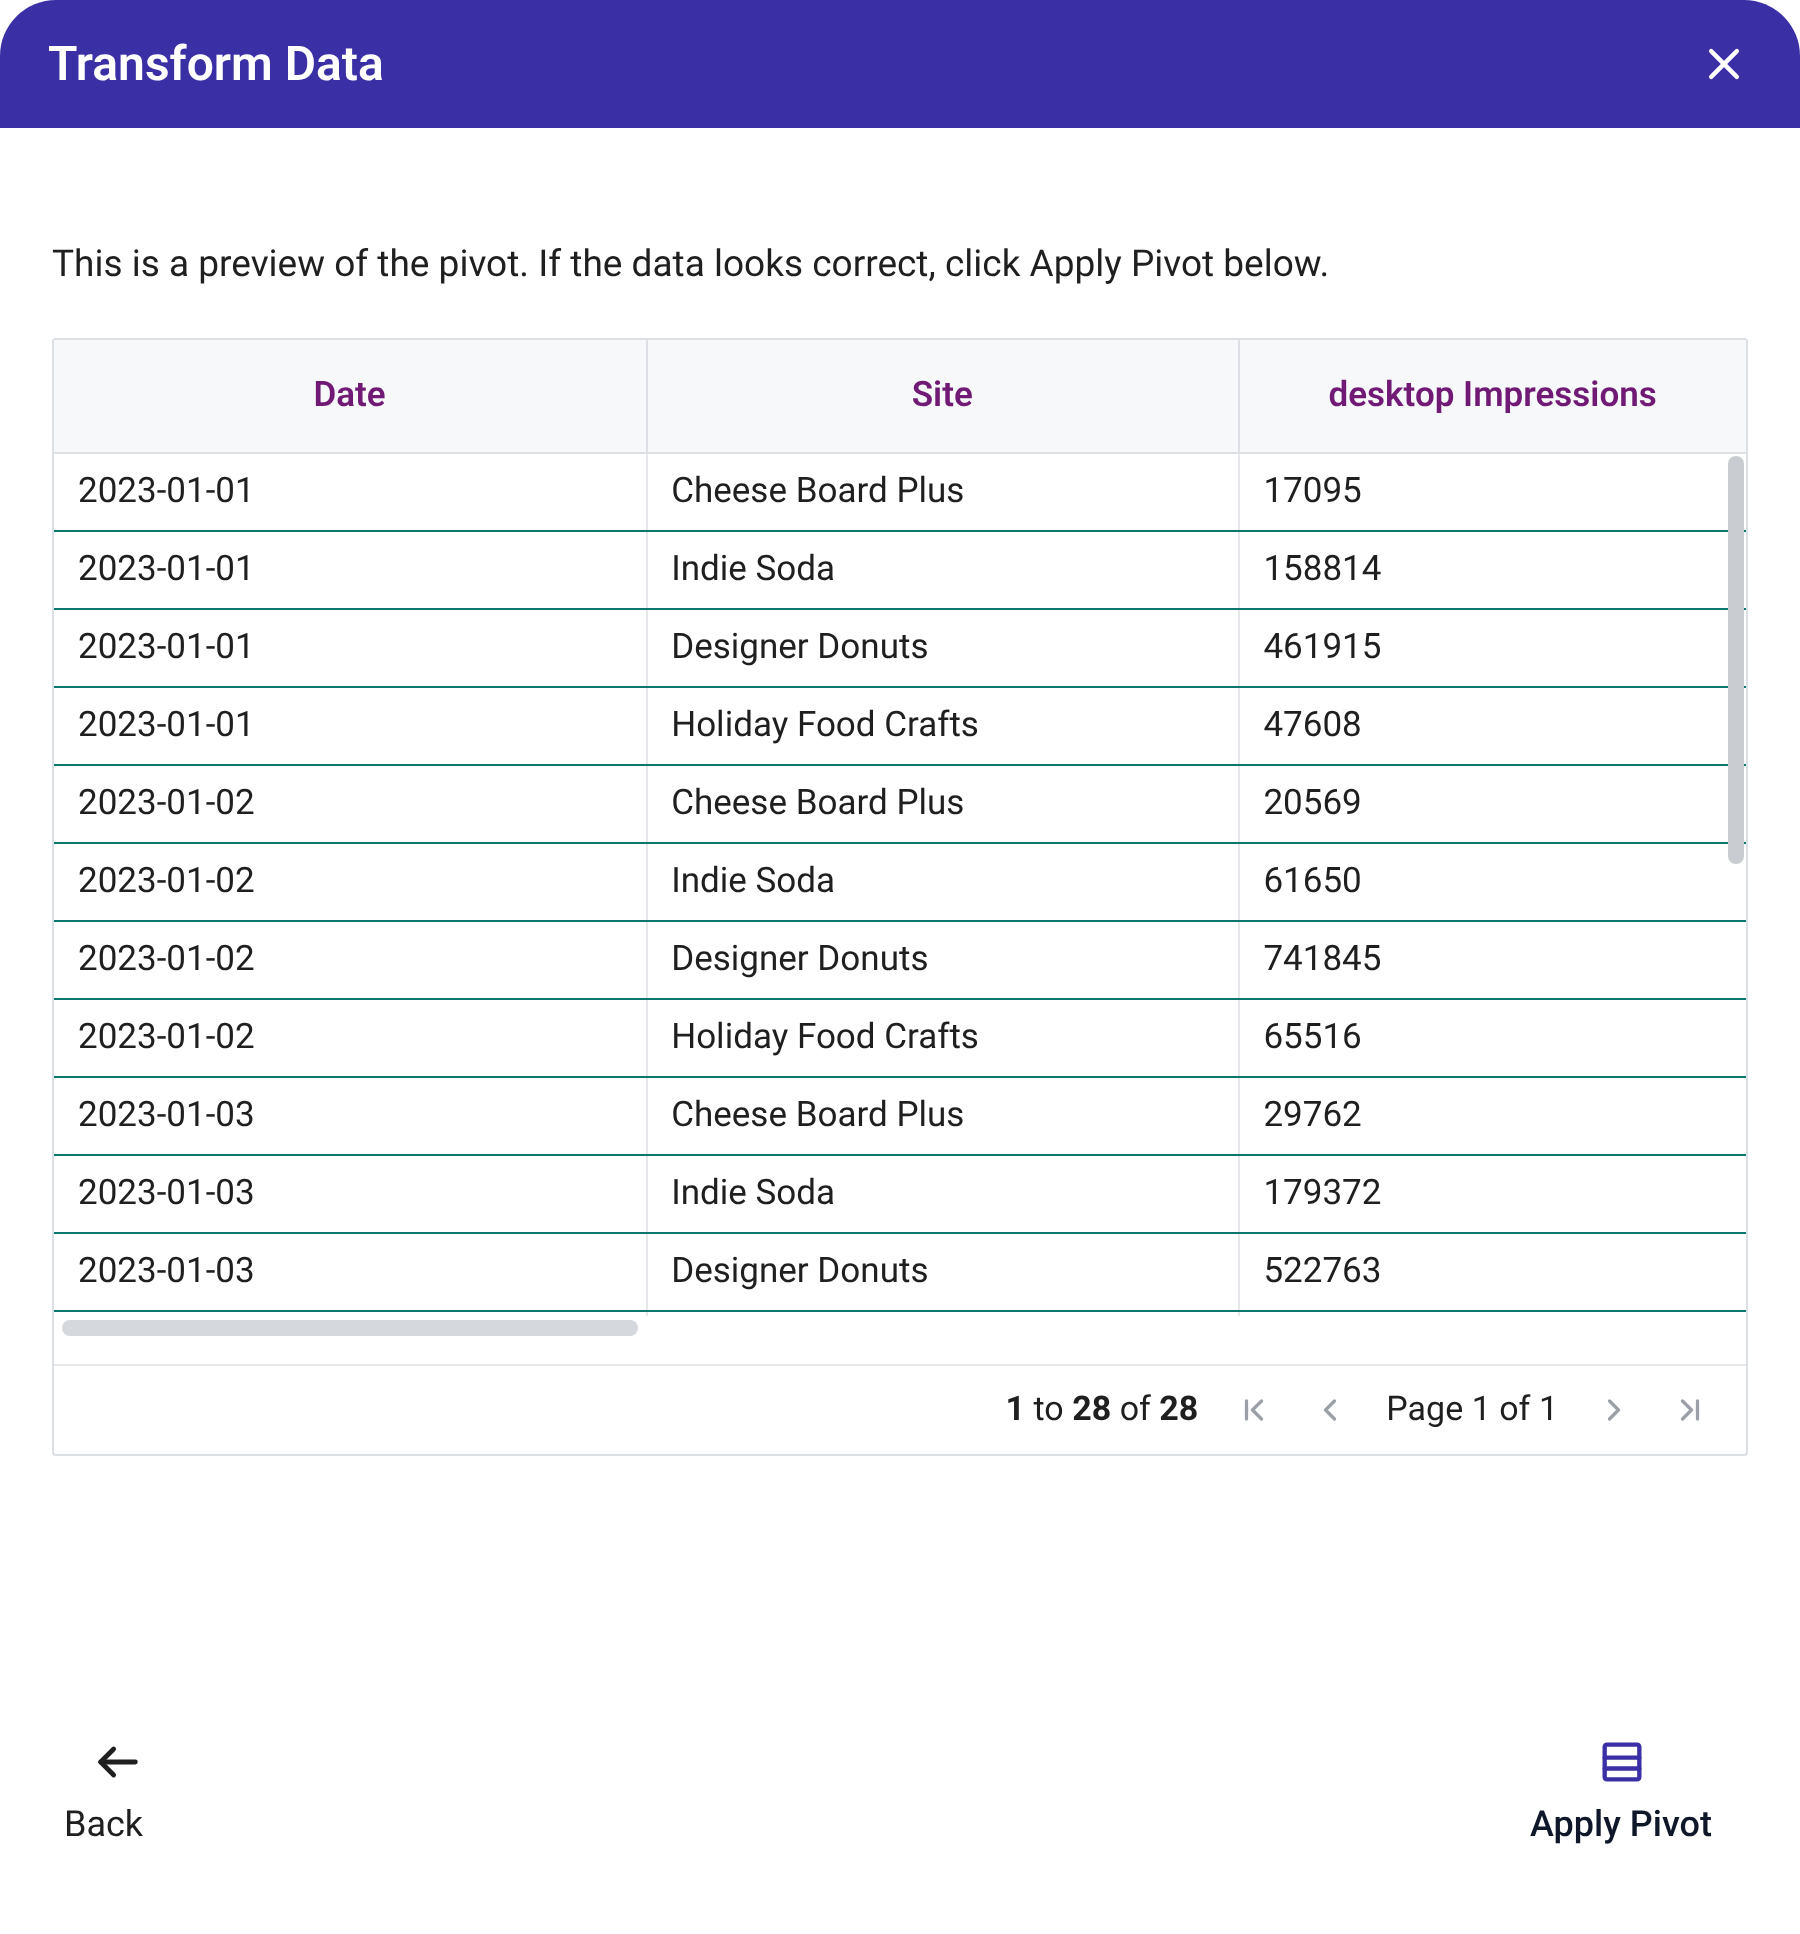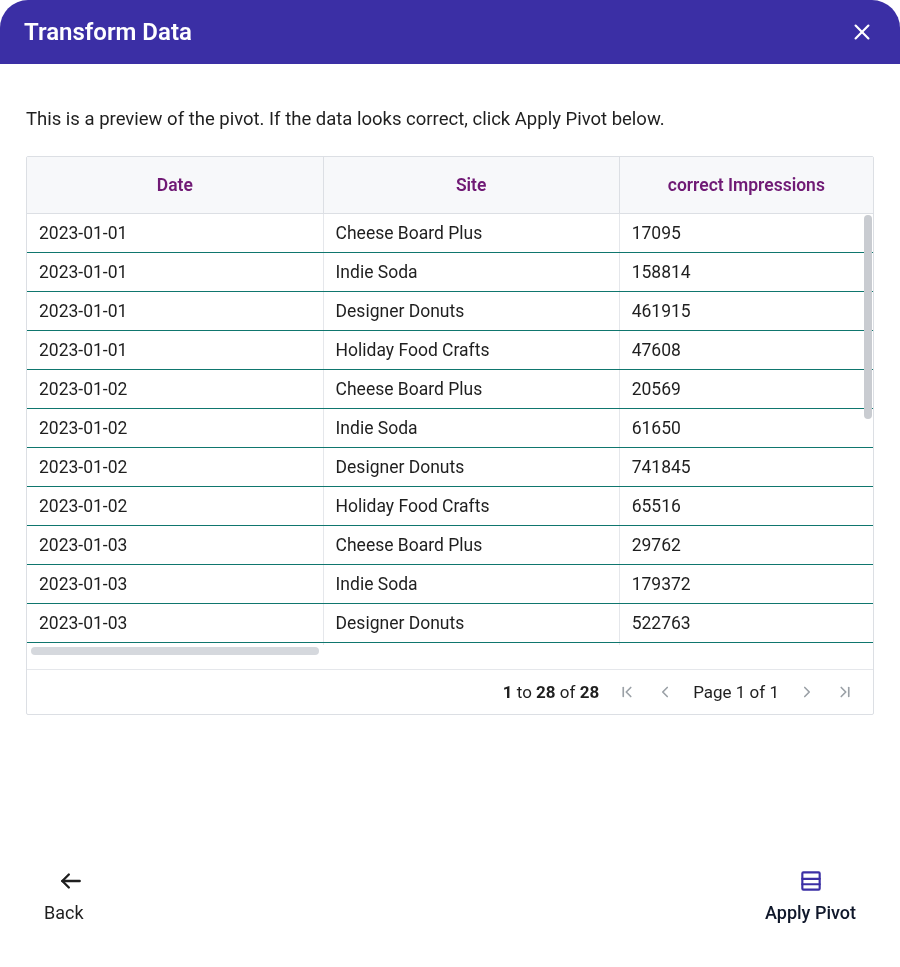--- a/index.html
+++ b/index.html
@@ -39,21 +39,21 @@
     cursor: pointer;
     width: 28px;
     height: 28px;
     display: flex;
     align-items: center;
     justify-content: center;
   }
   .close-btn svg { stroke: #fff; }
 
   .modal-body {
-    padding: 44px 26px 14px 26px;
+    padding: 57px 26px 14px 26px;
     flex: 1 1 auto;
     overflow: hidden;
     display: flex;
     flex-direction: column;
   }
   .description {
     font-size: 18.5px;
     color: #1f1f1f;
     margin-bottom: 26px;
   }
@@ -151,21 +151,21 @@
     justify-content: center;
     color: #9aa0a6;
     cursor: pointer;
   }
   .pager .nav-ico svg { stroke: currentColor; }
 
   .modal-footer {
     display: flex;
     align-items: flex-end;
     justify-content: space-between;
-    padding: 30px 44px 44px 44px;
+    padding: 30px 44px 44px 32px;
   }
   .footer-btn {
     display: flex;
     flex-direction: column;
     align-items: center;
     gap: 8px;
     cursor: pointer;
     font-size: 18px;
   }
   .footer-btn.back { color: #1f1f1f; align-items: flex-start; }
@@ -202,21 +202,21 @@
         <table class="grid">
           <colgroup>
             <col class="col-date">
               <col class="col-site">
               <col class="col-imp">
           </colgroup>
           <thead>
             <tr>
               <th>Date</th>
               <th>Site</th>
-              <th>correct Impressions</th>
+              <th>desktop Impressions</th>
             </tr>
           </thead>
           <tbody id="grid-body">
               <tr>
                 <td>2023-01-01</td>
                 <td>Cheese Board Plus</td>
                 <td>17095</td>
               </tr>
               <tr>
                 <td>2023-01-01</td>

